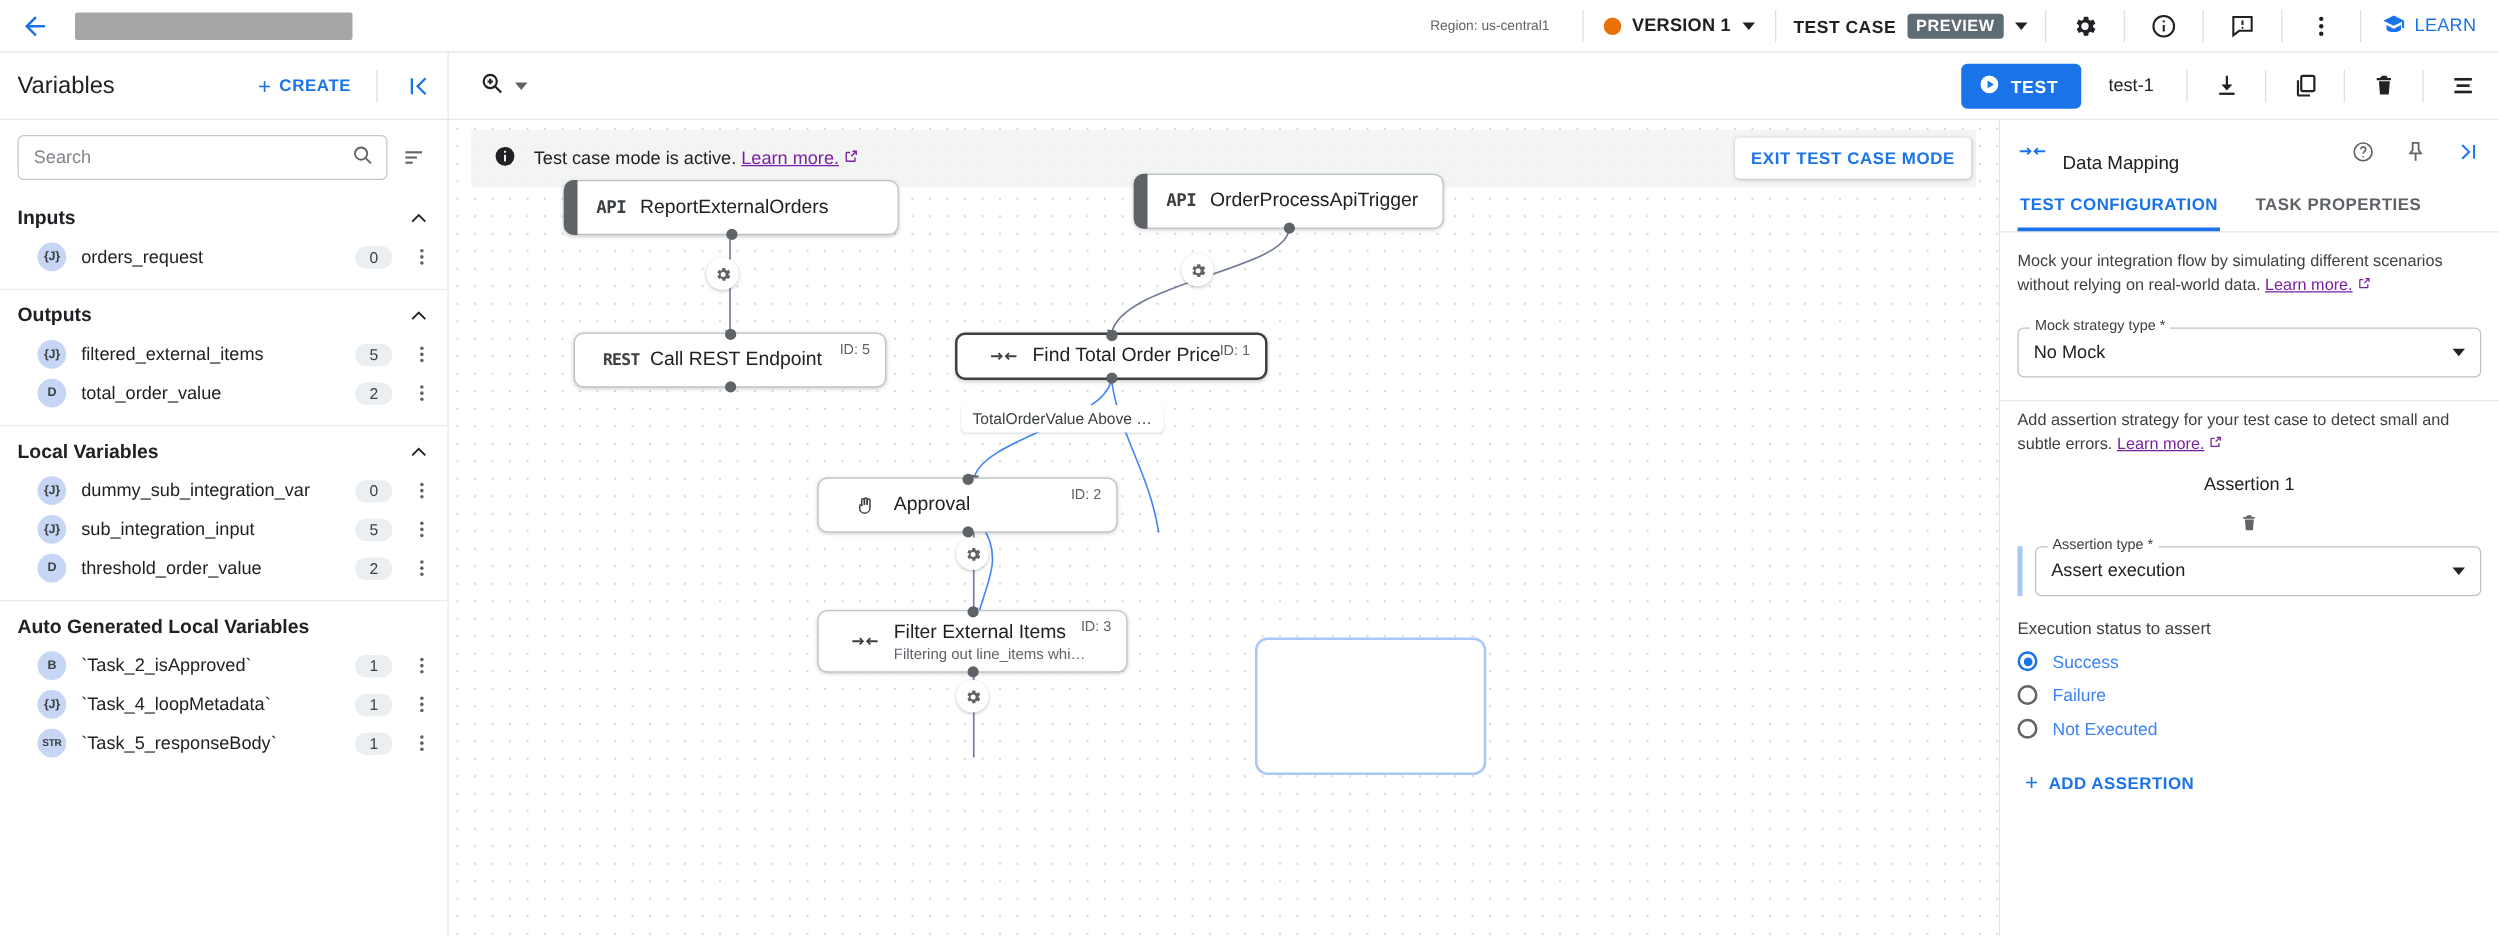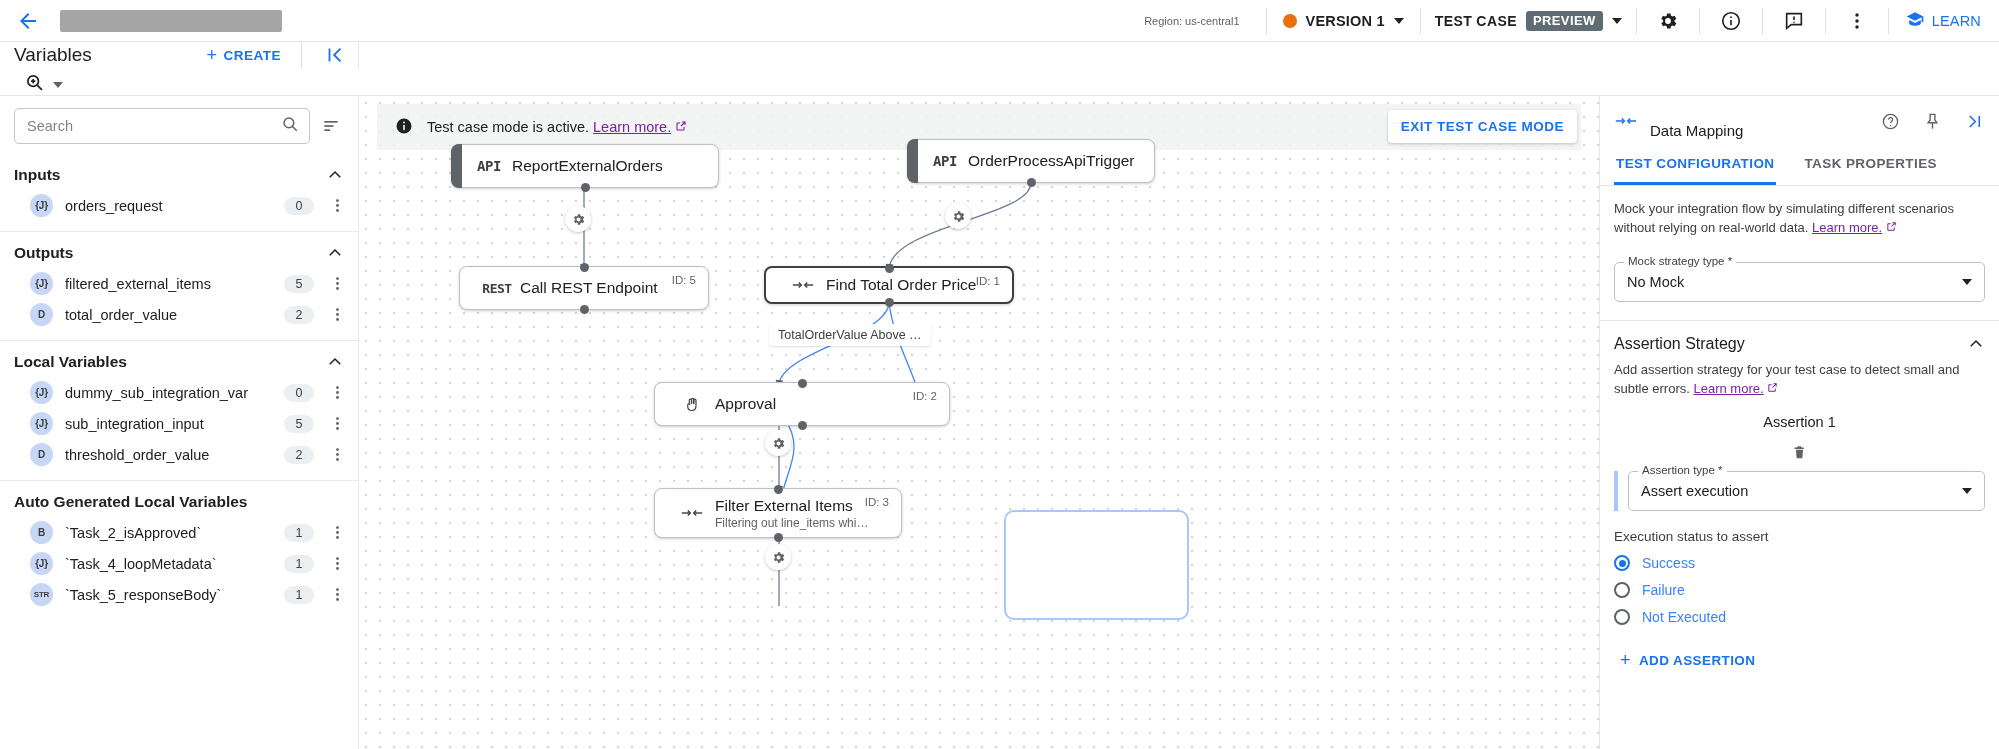--- a/index.html
+++ b/index.html
@@ -41,21 +41,21 @@
   .icon-btn{
     width:42px; height:42px; display:flex; align-items:center; justify-content:center;
     cursor:pointer; color:#202124;
   }
   .learn-chip{
     display:flex; align-items:center; gap:7px; color:#1a73e8; font-size:14.5px;
     font-weight:500; padding:0 10px 0 6px; cursor:pointer; letter-spacing:.2px;
   }
 
   
-  .subbar{ height:54px; min-height:54px; display:flex; align-items:stretch; border-bottom:1px solid #e3e5e8;flex-direction:column; }
+  .subbar{ height:54px; min-height:54px; display:flex; align-items:stretch; border-bottom:1px solid #e3e5e8; }
   .sub-left{
     width:359px; min-width:359px; display:flex; align-items:center; padding:0 0 0 14px;
     border-right:1px solid #e3e5e8;
   }
   .vars-title{ font-size:19px; color:#202124; flex:1; }
   .create-btn{
     display:flex; align-items:center; gap:6px; color:#1a73e8; font-size:13.5px;
     font-weight:bold; letter-spacing:.5px; cursor:pointer; padding:0 10px;
   }
   .plus{ font-size:18px; font-weight:400; line-height:1; }
@@ -613,21 +613,21 @@
         <div class="node-body">
           <div class="node-title">Find Total Order Price</div>
         </div>
         <div class="node-id">ID: 1</div>
         <div class="port top"></div>
         <div class="port bot"></div>
       </div>
 
       <div class="edge-label" style="left:410px; top:228px;">TotalOrderValue Above …</div>
 
-      <div class="node" style="left:295px; top:286px; width:296px; height:44px;">
+      <div class="node" style="left:295px; top:286px; width:240px; height:44px;">
         <div class="node-icon">
           <svg width="19" height="19" viewBox="0 0 24 24" fill="none" stroke="#3c4043" stroke-width="1.5">
             <path d="M8 12V6.5a1.4 1.4 0 012.8 0V11"></path>
               <path d="M10.8 11V5.6a1.4 1.4 0 012.8 0V11"></path>
             <path d="M13.6 11V6.6a1.4 1.4 0 012.8 0V14c0 3.3-2.2 5.6-5.2 5.6S6 17.6 6 14.6v-2.2a1.3 1.3 0 012.6 0"></path>
           </svg>
         </div>
         <div class="node-body">
           <div class="node-title">Approval</div>
         </div>
@@ -719,28 +719,20 @@
         </div>
 
         <div class="field">
           <span class="field-label">Mock strategy type *</span>
           <span class="field-value">No Mock</span>
           <span class="caret"></span>
         </div>
 
         <div class="sec-divider"></div>
 
-        <div class="assert-head">
-          <span class="assert-title">Assertion Strategy</span>
-          <span class="chev">
-            <svg width="18" height="18" viewBox="0 0 24 24" fill="none" stroke="currentColor" stroke-width="2">
-                <polyline points="5,15 12,8 19,15"></polyline>
-              </svg>
-          </span>
-        </div>
 
         <div class="help-text" style="margin-top:6px">
           <span>Add assertion strategy for your test case to detect small and subtle errors.</span>
           <a href="#">Learn more.</a><span style="color:#7b1fa2">
             <svg width="11" height="11" viewBox="0 0 24 24" fill="none" stroke="currentColor" stroke-width="2.2">
                 <path d="M14 4h6v6"></path>
                 <path d="M20 4l-8 8"></path>
                 <path d="M18 14v5a1 1 0 01-1 1H5a1 1 0 01-1-1V7a1 1 0 011-1h5"></path>
               </svg>
           </span>

